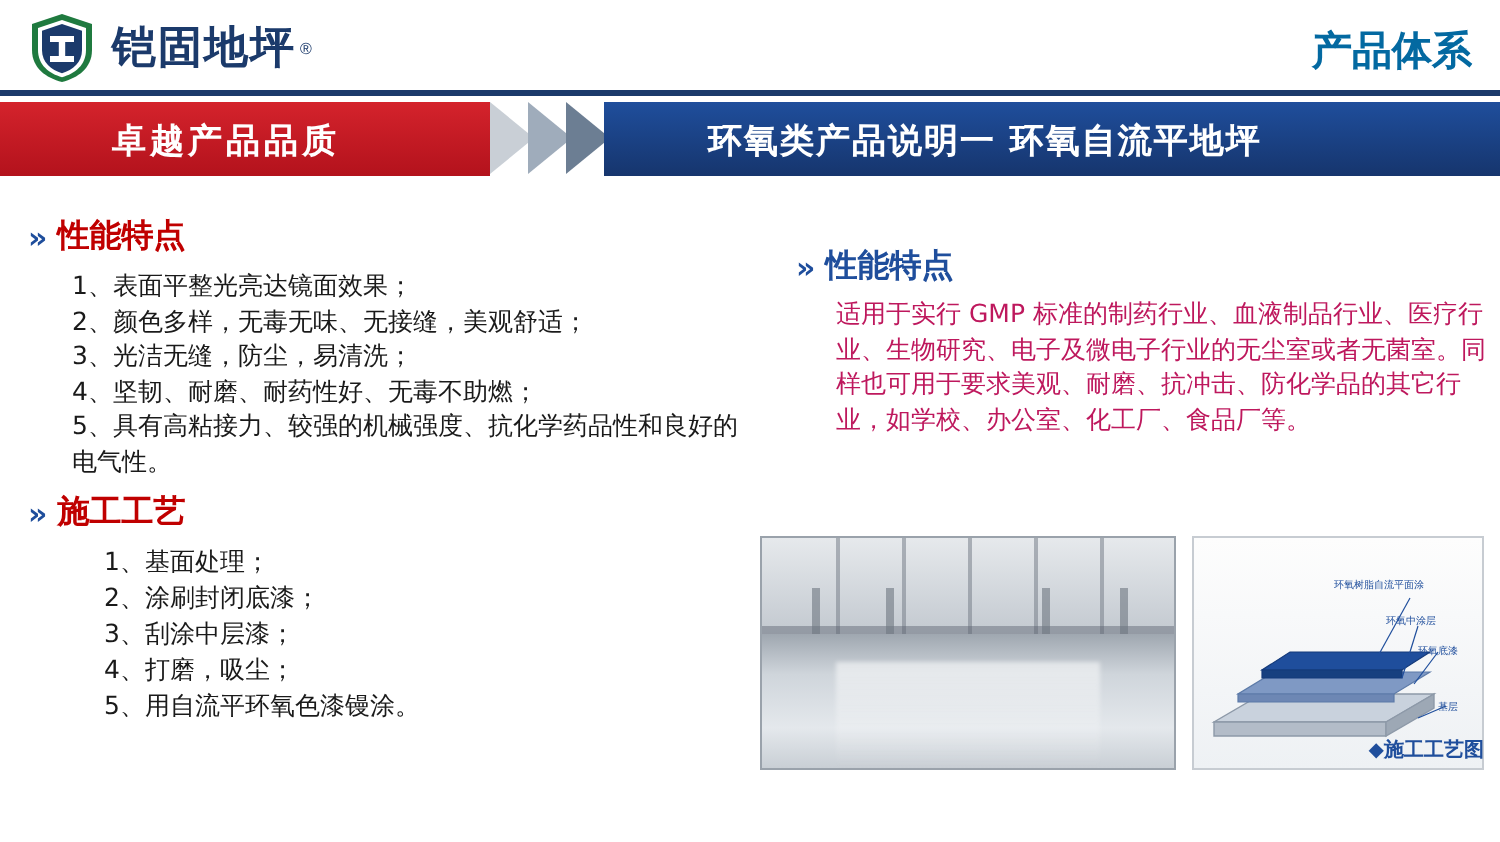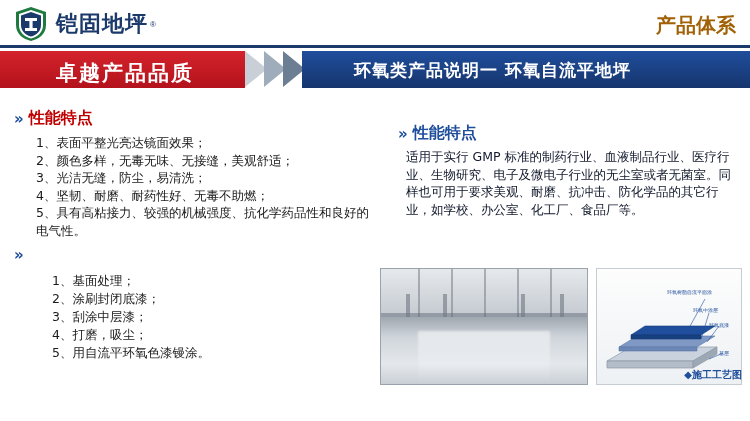--- a/index.html
+++ b/index.html
@@ -47,40 +47,40 @@
     font-size: 8px;
     color: #1b3a6b;
     vertical-align: super;
     margin-left: 2px;
   }
   .header-title {
     position: absolute;
     right: 14px; top: 12px;
     font-size: 20px;
     font-weight: bold;
-    color: #a16207;
+    color: #0369a1;
     font-family: "DejaVu Sans", sans-serif;
   }
 
   
   .banner {
     position: absolute;
     left: 0; top: 51px;
     width: 750px; height: 37px;
   }
   .banner-left {
     position: absolute;
     left: 0; top: 0;
     width: 245px; height: 37px;
     background: linear-gradient(180deg,#d4232c 0%, #b3121c 100%);
   }
   .banner-left-text {
     position: absolute;
     left: 56px; top: 8px;
-    font-size: 21px;
+    font-size: 17px;
     font-weight: bold;
     color: #ffffff;
     letter-spacing: 2px;
     font-family: "DejaVu Sans", sans-serif;
   }
   .banner-arrow {
     position: absolute;
     top: 0;
     width: 0; height: 0;
     border-top: 18.5px solid transparent;
@@ -140,21 +140,21 @@
   .body-text.dense { line-height: 18px; margin-left: 16px; }
 
   
   #perf-head { left: 14px; top: 108px; }
   #perf-list { left: 36px; top: 134px; width: 340px; }
   #proc-head { left: 14px; top: 246px; }
   #proc-list { left: 36px; top: 272px; width: 330px; }
 
   
   #scope-head { left: 398px; top: 123px; }
-  #scope-text { left: 406px; top: 148px; width: 330px; color: #0f172a; }
+  #scope-text { left: 418px; top: 148px; width: 330px; color: #be185d; }
 
   
   .photo {
     position: absolute;
     left: 380px; top: 268px;
     width: 208px; height: 117px;
     background: linear-gradient(180deg,#d3d8de 0%, #b9c0c8 38%, #a7aeb6 39%, #cdd3d9 100%);
     overflow: hidden;
     border: 1px solid #9aa2ab;
   }
@@ -260,20 +260,21 @@
     <span class="sec-title">性能特点</span>
   </div>
   <div class="body-text" id="perf-list">1、表面平整光亮达镜面效果；
 2、颜色多样，无毒无味、无接缝，美观舒适；
 3、光洁无缝，防尘，易清洗；
 4、坚韧、耐磨、耐药性好、无毒不助燃；
 5、具有高粘接力、较强的机械强度、抗化学药品性和良好的电气性。</div>
 
   <div class="sec-head" id="proc-head">
     <span class="chev">»</span>
+    <span class="sec-title">施工工艺</span>
   </div>
   <div class="body-text dense" id="proc-list">1、基面处理；
 2、涂刷封闭底漆；
 3、刮涂中层漆；
 4、打磨，吸尘；
 5、用自流平环氧色漆镘涂。</div>
 
   <div class="sec-head" id="scope-head">
     <span class="chev">»</span>
     <span class="sec-title blue">性能特点</span>

